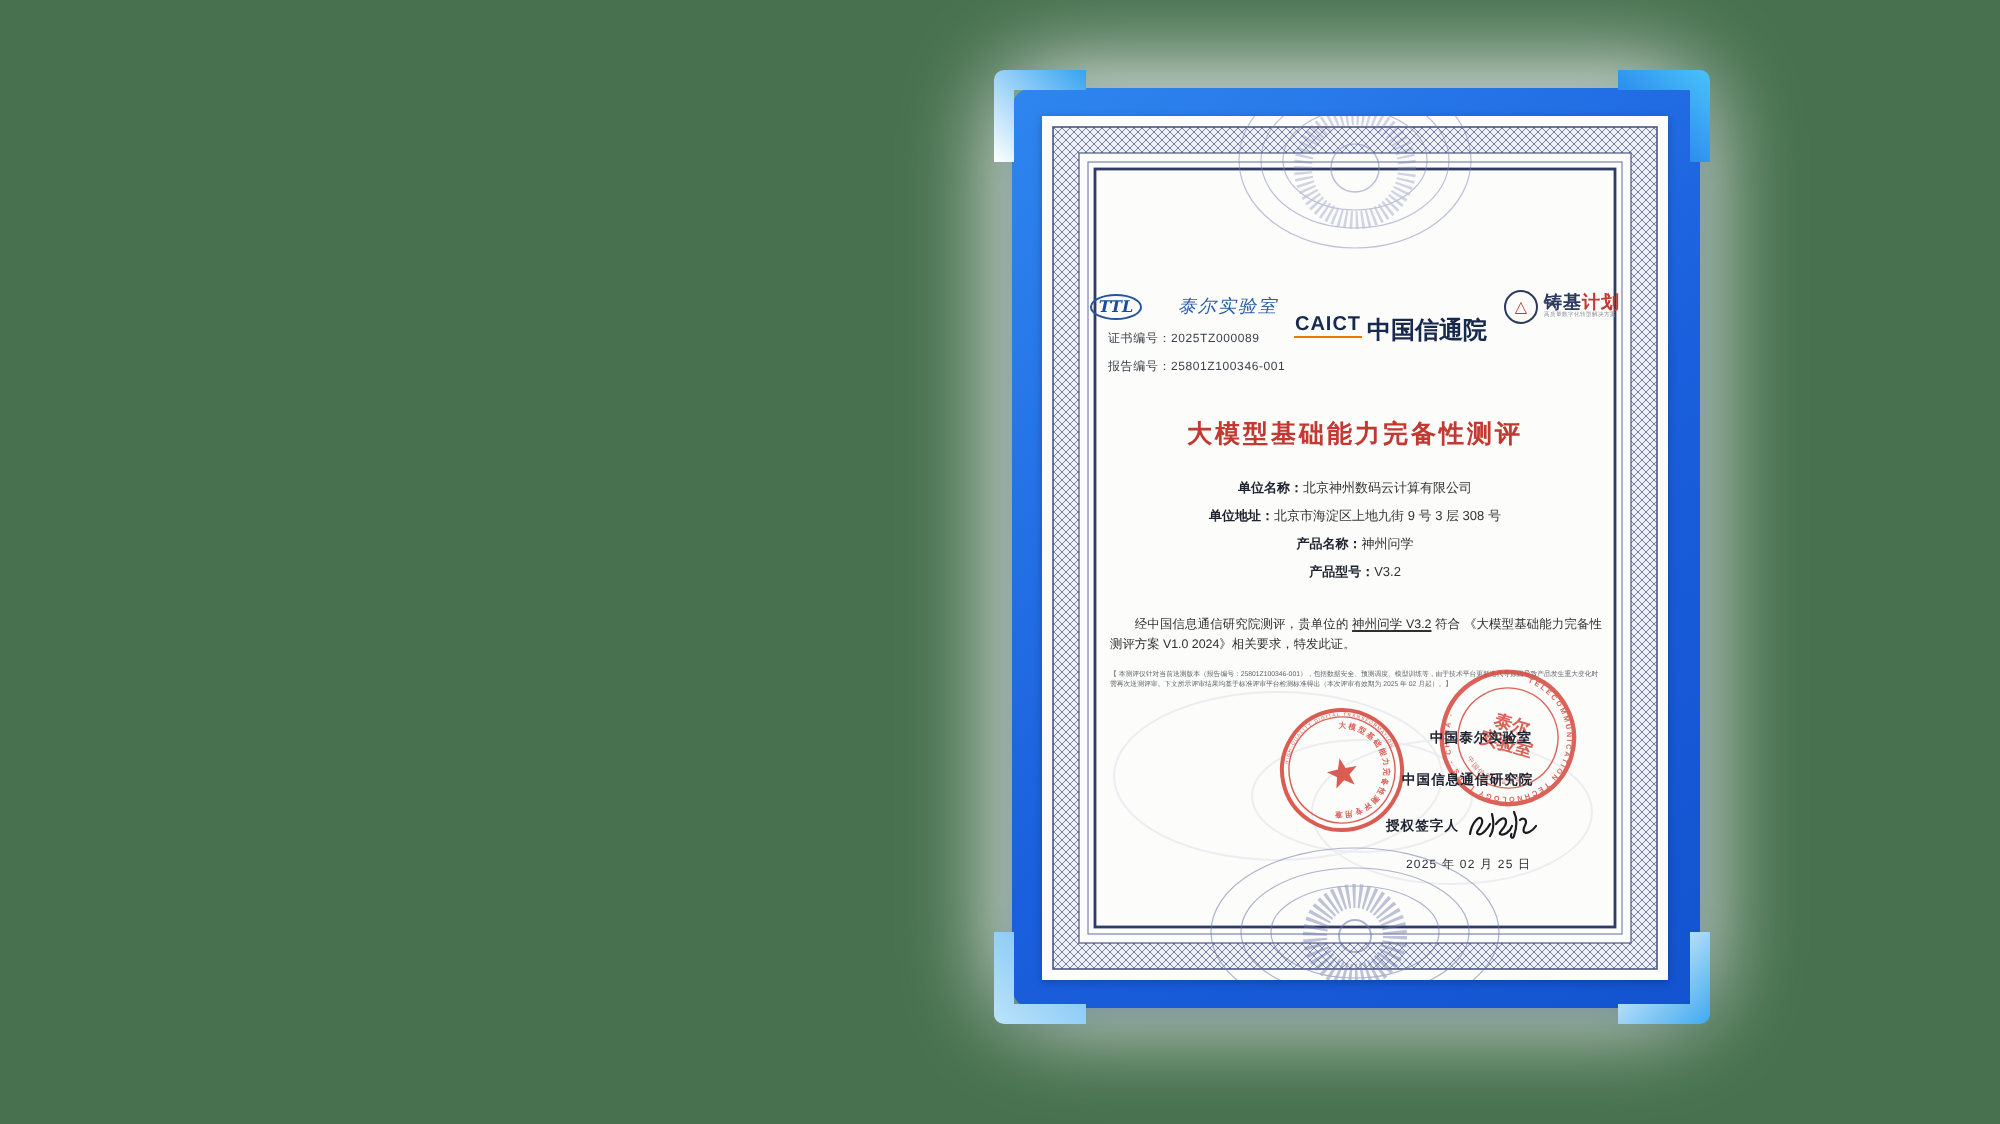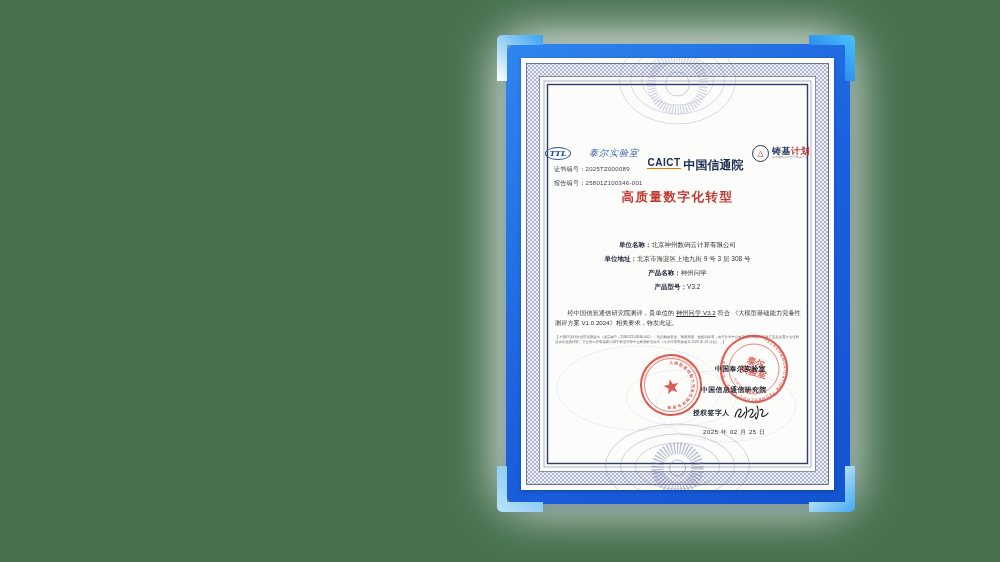--- a/index.html
+++ b/index.html
@@ -162,21 +162,21 @@
         </div>
       </div>
 
       <div class="numline" style="top:107px;">
         <span>证书编号：</span><span>2025TZ000089</span>
       </div>
       <div class="numline" style="top:121px;">
         <span>报告编号：</span><span>25801Z100346-001</span>
       </div>
 
-      <div class="title" style="top:131px;color:#C13931;">高质量数字化转型</div>
+      <div class="title" style="top:151px;color:#C13931;">大模型基础能力完备性测评</div>
 
       <div class="fields">
         <div><span class="lab">单位名称：</span><span class="val">北京神州数码云计算有限公司</span></div>
         <div><span class="lab">单位地址：</span><span class="val">北京市海淀区上地九街 9 号 3 层 308 号</span></div>
         <div><span class="lab">产品名称：</span><span class="val">神州问学</span></div>
         <div><span class="lab">产品型号：</span><span class="val">V3.2</span></div>
       </div>
 
       <div class="bodytext">
         <span>经中国信息通信研究院测评，贵单位的 </span><span class="ul">神州问学 V3.2</span><span> 符合 </span><span>《大模型基础能力完备性测评方案 V1.0 2024》</span><span>相关要求，特发此证。</span>

